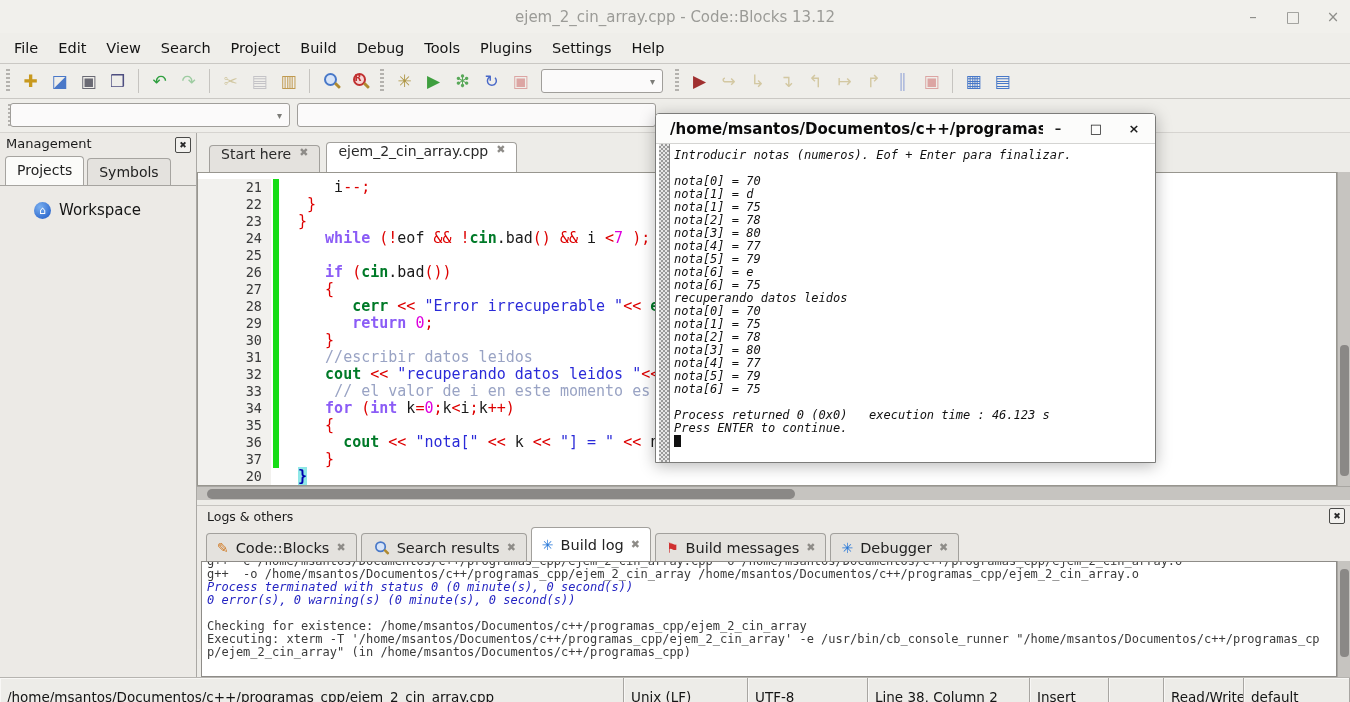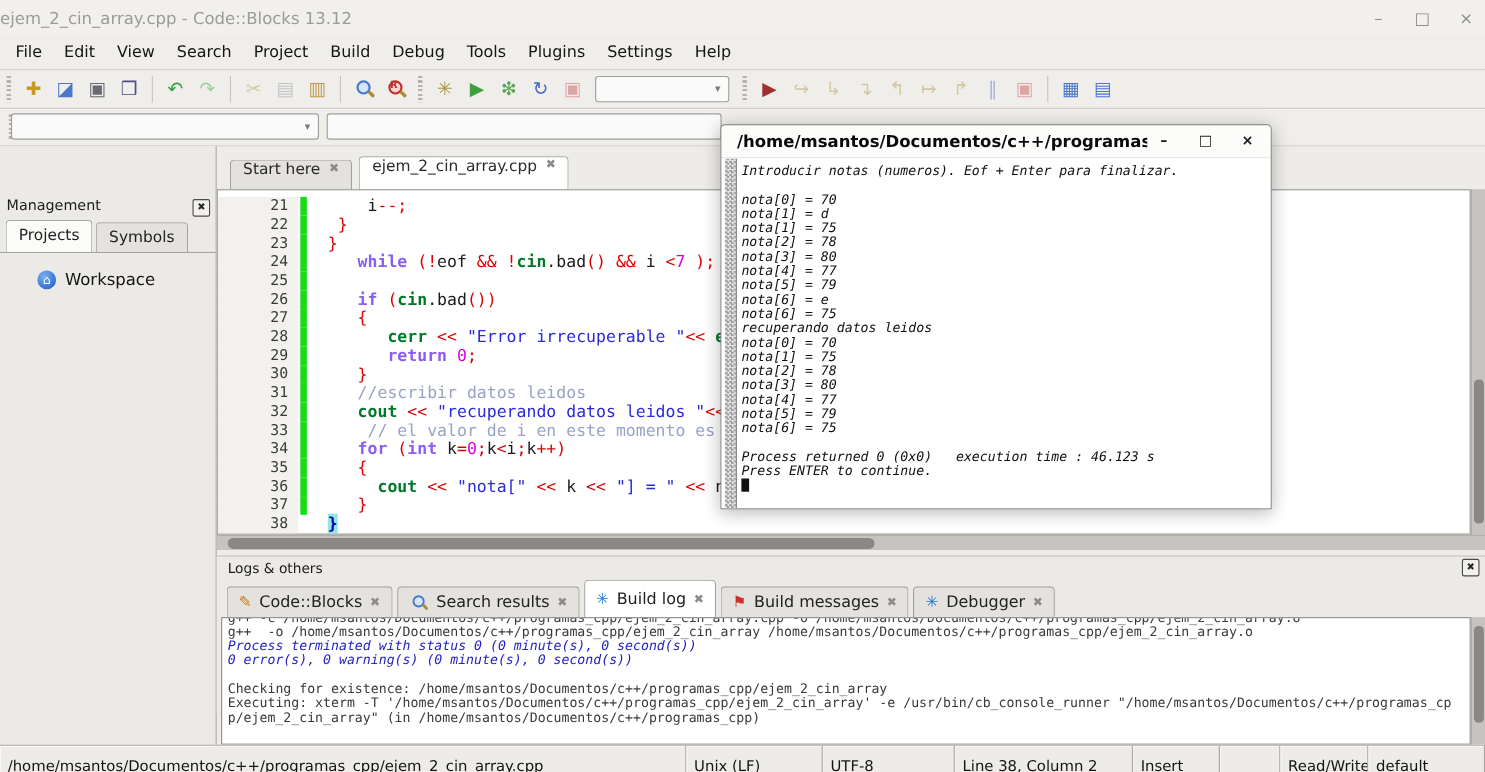--- a/index.html
+++ b/index.html
@@ -5,21 +5,21 @@
   html,body{margin:0;padding:0;}
   body{
     width:1350px;height:702px;position:relative;overflow:hidden;
     background:#edece8;font-family:"DejaVu Sans","Liberation Sans",sans-serif;
     -webkit-font-smoothing:antialiased;
   }
   .abs{position:absolute;}
 
   
   .titlebar{left:0;top:0;width:1350px;height:33px;background:#f1f0ec;
-    display:flex;align-items:center;}
+    display:flex;align-items:center;justify-content:center;}
   .win-title{color:#9b9b97;font-size:15px;}
   .win-controls{position:absolute;right:8px;top:0;height:33px;display:flex;align-items:center;gap:22px;}
   .wc{color:#8f8f8b;font-size:15px;width:18px;text-align:center;cursor:default;}
 
   
   .menubar{left:0;top:33px;width:1350px;height:31px;display:flex;align-items:center;
     padding-left:4px;border-bottom:1px solid #cac8c4;box-sizing:border-box;background:#efeeea;}
   .menu-item{padding:5px 10px;font-size:14.5px;color:#141414;}
 
   
@@ -42,21 +42,21 @@
   .mag::after{content:"";position:absolute;left:12px;top:12px;width:7px;height:3px;
     background:#b08a30;transform:rotate(45deg);border-radius:1px;}
   .mag.r::before{border-color:#c03030;background:#f7d6d6;}
   .mag.r .rlab{position:absolute;left:4px;top:1px;font-size:9px;font-weight:bold;color:#c03030;}
   .mag.small{transform:scale(.85);}
 
   
   .management{left:0;top:133px;width:197px;height:544px;background:#eceae6;
     border-right:1px solid #aaa8a4;box-sizing:border-box;}
   .mgmt-header{height:21px;display:flex;align-items:center;padding:0 6px;font-size:13px;
-    color:#1a1a1a;position:relative;margin-top:44px;}
+    color:#1a1a1a;position:relative;}
   .close-box{width:14px;height:14px;border:1px solid #4a4a48;background:#f2f1ee;
     display:flex;align-items:center;justify-content:center;font-size:9px;color:#2a2a2a;
     position:absolute;right:5px;top:4px;border-radius:2px;}
   .mgmt-tabs{display:flex;align-items:flex-end;gap:3px;padding-left:5px;height:31px;
     border-bottom:1px solid #a6a4a0;}
   .mtab{padding:5px 11px;font-size:14px;color:#222;background:#e4e2de;
     border:1px solid #a6a4a0;border-bottom:none;border-radius:4px 4px 0 0;}
   .mtab.active{background:#fbfbf9;padding-bottom:7px;}
   .workspace-item{display:flex;align-items:center;gap:8px;padding:15px 0 0 34px;font-size:15px;color:#141414;}
   .home-icon{width:17px;height:17px;border-radius:50%;flex:0 0 auto;
@@ -329,21 +329,21 @@
         <span class="gut">36</span>
         <span class="marker on"></span>
         <span class="code"><span class="tk-p">     </span><span class="tk-k2">cout</span><span class="tk-p"> </span><span class="tk-o">&lt;&lt;</span><span class="tk-p"> </span><span class="tk-s">"nota["</span><span class="tk-p"> </span><span class="tk-o">&lt;&lt;</span><span class="tk-p"> k </span><span class="tk-o">&lt;&lt;</span><span class="tk-p"> </span><span class="tk-s">"] = "</span><span class="tk-p"> </span><span class="tk-o">&lt;&lt;</span><span class="tk-p"> nota</span><span class="tk-o">[</span><span class="tk-p">k</span><span class="tk-o">]</span><span class="tk-p"> </span><span class="tk-o">&lt;&lt;</span><span class="tk-p"> </span><span class="tk-k2">endl</span><span class="tk-o">;</span></span>
       </div>
       <div class="code-row">
         <span class="gut">37</span>
         <span class="marker on"></span>
         <span class="code"><span class="tk-p">   </span><span class="tk-o">}</span></span>
       </div>
       <div class="code-row">
-        <span class="gut">38</span>
+        <span class="gut">20</span>
         <span class="marker"></span>
         <span class="code"><span class="tk-b">}</span></span>
       </div>
     </div>
   <div class="hscroll">
     <div class="hthumb"></div>
   </div>
   <div class="vscroll">
     <div class="vthumb"></div>
   </div>

